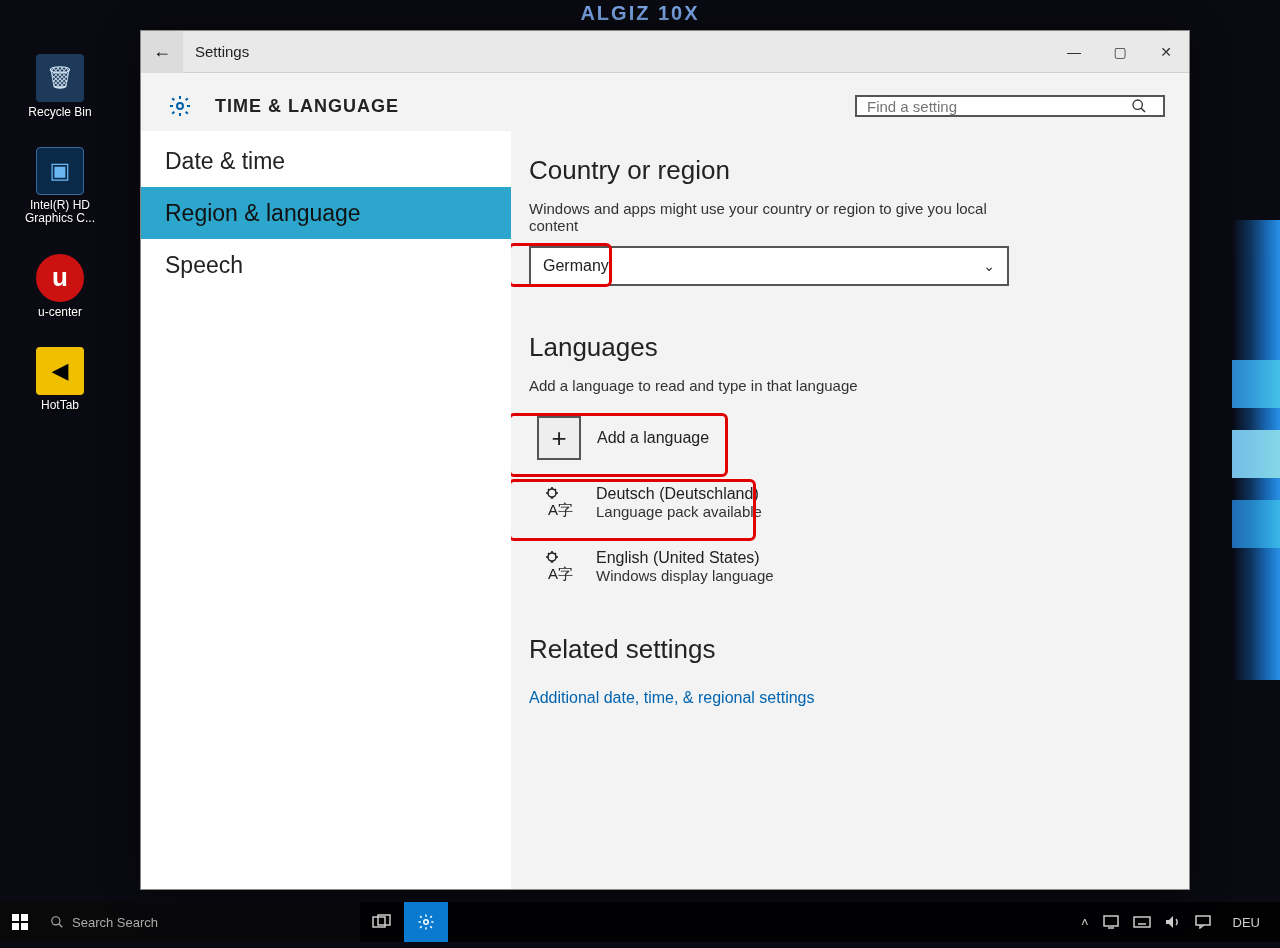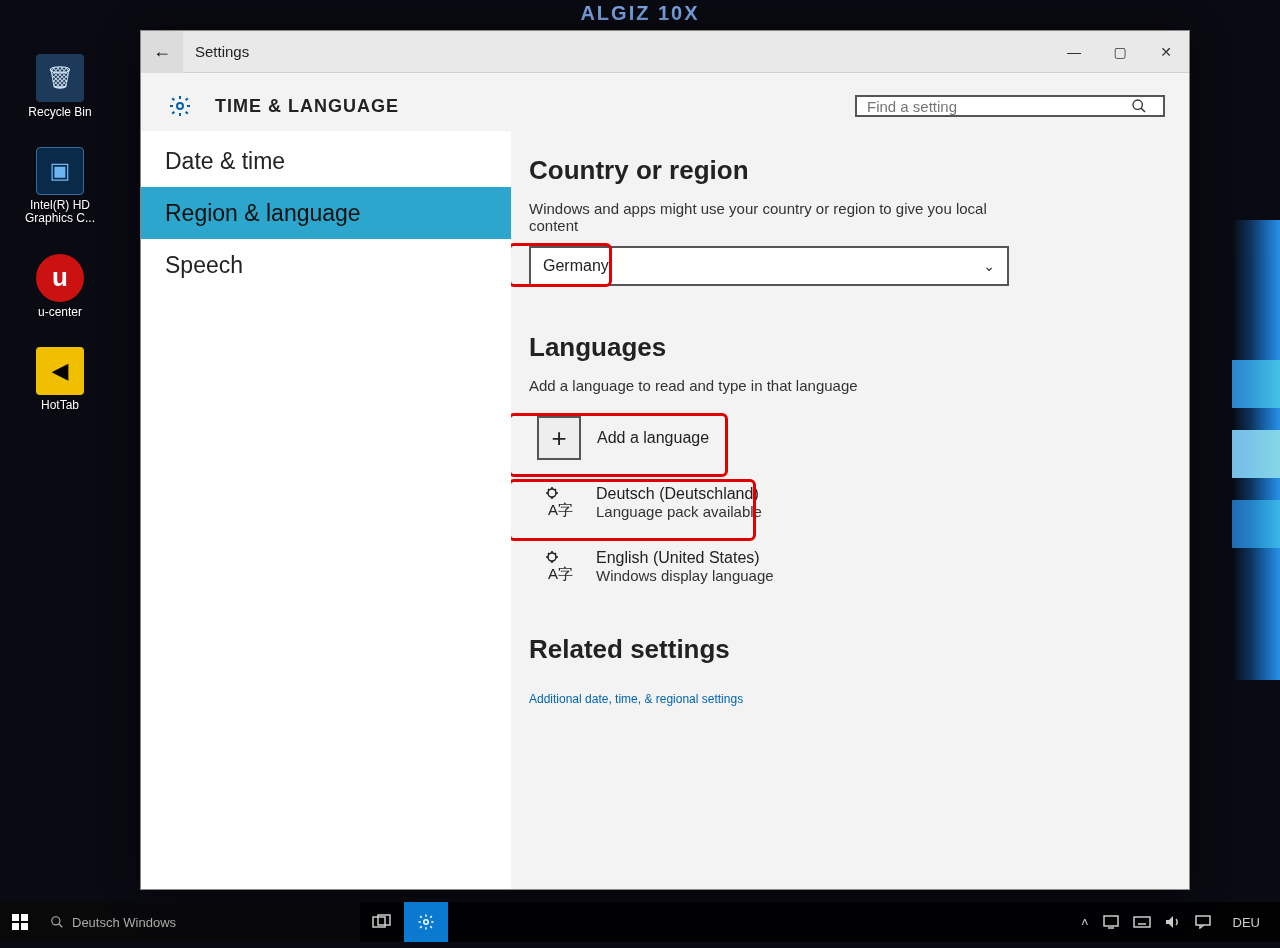--- a/index.html
+++ b/index.html
@@ -45,34 +45,34 @@
   .search-wrap { width: 310px; height: 22px; border: 2px solid #555; display:flex; align-items:center; padding: 0 10px; background:#fff; }
   .search-wrap input { border:0; outline:0; flex:1; font-size:15px; background:transparent; }
   .search-wrap .sicon { width: 22px; text-align:center; color:#333; }
 
   .body { flex:1; display:flex; overflow:hidden; }
   .sidebar { width: 370px; background:#fff; border-right: 0; padding-top: 4px; }
   .side-item { height: 52px; display:flex; align-items:center; padding: 0 24px; font-size: 23px; color:#222; cursor:pointer; }
   .side-item.active { background: #2ca6cc; color:#111; }
 
   .content { flex:1; padding: 24px 34px 24px 18px; overflow:auto; color:#222; }
-  .content h2 { font-size: 26px; font-weight: 700; margin-bottom: 14px; }
+  .content h2 { font-size: 26px; font-weight: 400; margin-bottom: 14px; }
   .content p.desc { font-size: 15px; color:#333; margin-bottom: 12px; max-width: 480px; }
 
   .dropdown { width: 480px; height: 40px; border: 2px solid #555; background:#fff; display:flex; align-items:center; justify-content:space-between; padding: 4px 12px; font-size:16px; cursor:pointer;margin-top:12px; }
   .dropdown .chev { font-size: 14px; color:#333; }
 
   .lang-item { display:flex; align-items:center; padding: 10px 8px; cursor:pointer; }
   .lang-item .iconbox { width: 44px; height: 44px; border: 2px solid #555; display:flex; align-items:center; justify-content:center; font-size: 26px; margin-right: 16px; background:#eee; }
   .lang-item .iconlang { width: 44px; height: 44px; display:flex; align-items:center; justify-content:center; margin-right:15px; font-size:22px; }
   .lang-item .txt { display:flex; flex-direction:column; }
   .lang-item .txt .l1 { font-size: 16px; }
   .lang-item .txt .l2 { font-size: 15px; color:#333; }
 
-  .link { color: #0064b0; font-size: 12px; cursor:pointer; }
+  .link { color: #0064b0; font-size: 16px; cursor:pointer; }
 
   
   .hl { position:absolute; border: 3px solid #e00000; border-radius: 6px; pointer-events:none; }
 
   
   .taskbar { position:absolute; left:0; right:0; bottom:6px; height: 40px; background: rgba(0,0,0,.8); display:flex; align-items:center; color:#ccc; font-size:13px; }
   .taskbar .start { width:40px; height:40px; display:flex; align-items:center; justify-content:center; color:#fff; background: rgba(255,255,255,.03); cursor:pointer; }
   .taskbar .search { flex: 0 0 320px; height: 40px; display:flex; align-items:center; padding:0 10px; color:#aaa; background: rgba(255,255,255,.03); }
   .taskbar .tspacer { flex:1; }
   .taskbar .tbtn { width: 44px; height:40px; display:flex; align-items:center; justify-content:center; cursor:pointer; }
@@ -224,21 +224,21 @@
         <rect x="9" y="9" width="7" height="7" fill="#fff"></rect>
       </svg>
   </div>
   <div class="search">
     <span style="margin-right:8px;">
       <svg width="14" height="14" viewBox="0 0 24 24" fill="none" stroke="#aaa" stroke-width="2">
           <circle cx="10" cy="10" r="7"></circle>
           <line x1="21" y1="21" x2="15" y2="15"></line>
         </svg>
     </span>
-    <span>Deutsch Windows</span>
+    <span>Search Search</span>
   </div>
   <div class="tbtn">
     <svg width="20" height="16" viewBox="0 0 20 16" fill="none" stroke="#ccc" stroke-width="1.5">
         <rect x="1" y="3" width="12" height="10"></rect>
         <rect x="6" y="1" width="12" height="10"></rect>
       </svg>
   </div>
   <div class="tbtn active">
     <svg width="18" height="18" viewBox="0 0 24 24" fill="none" stroke="#fff" stroke-width="2">
         <circle cx="12" cy="12" r="3"></circle>

